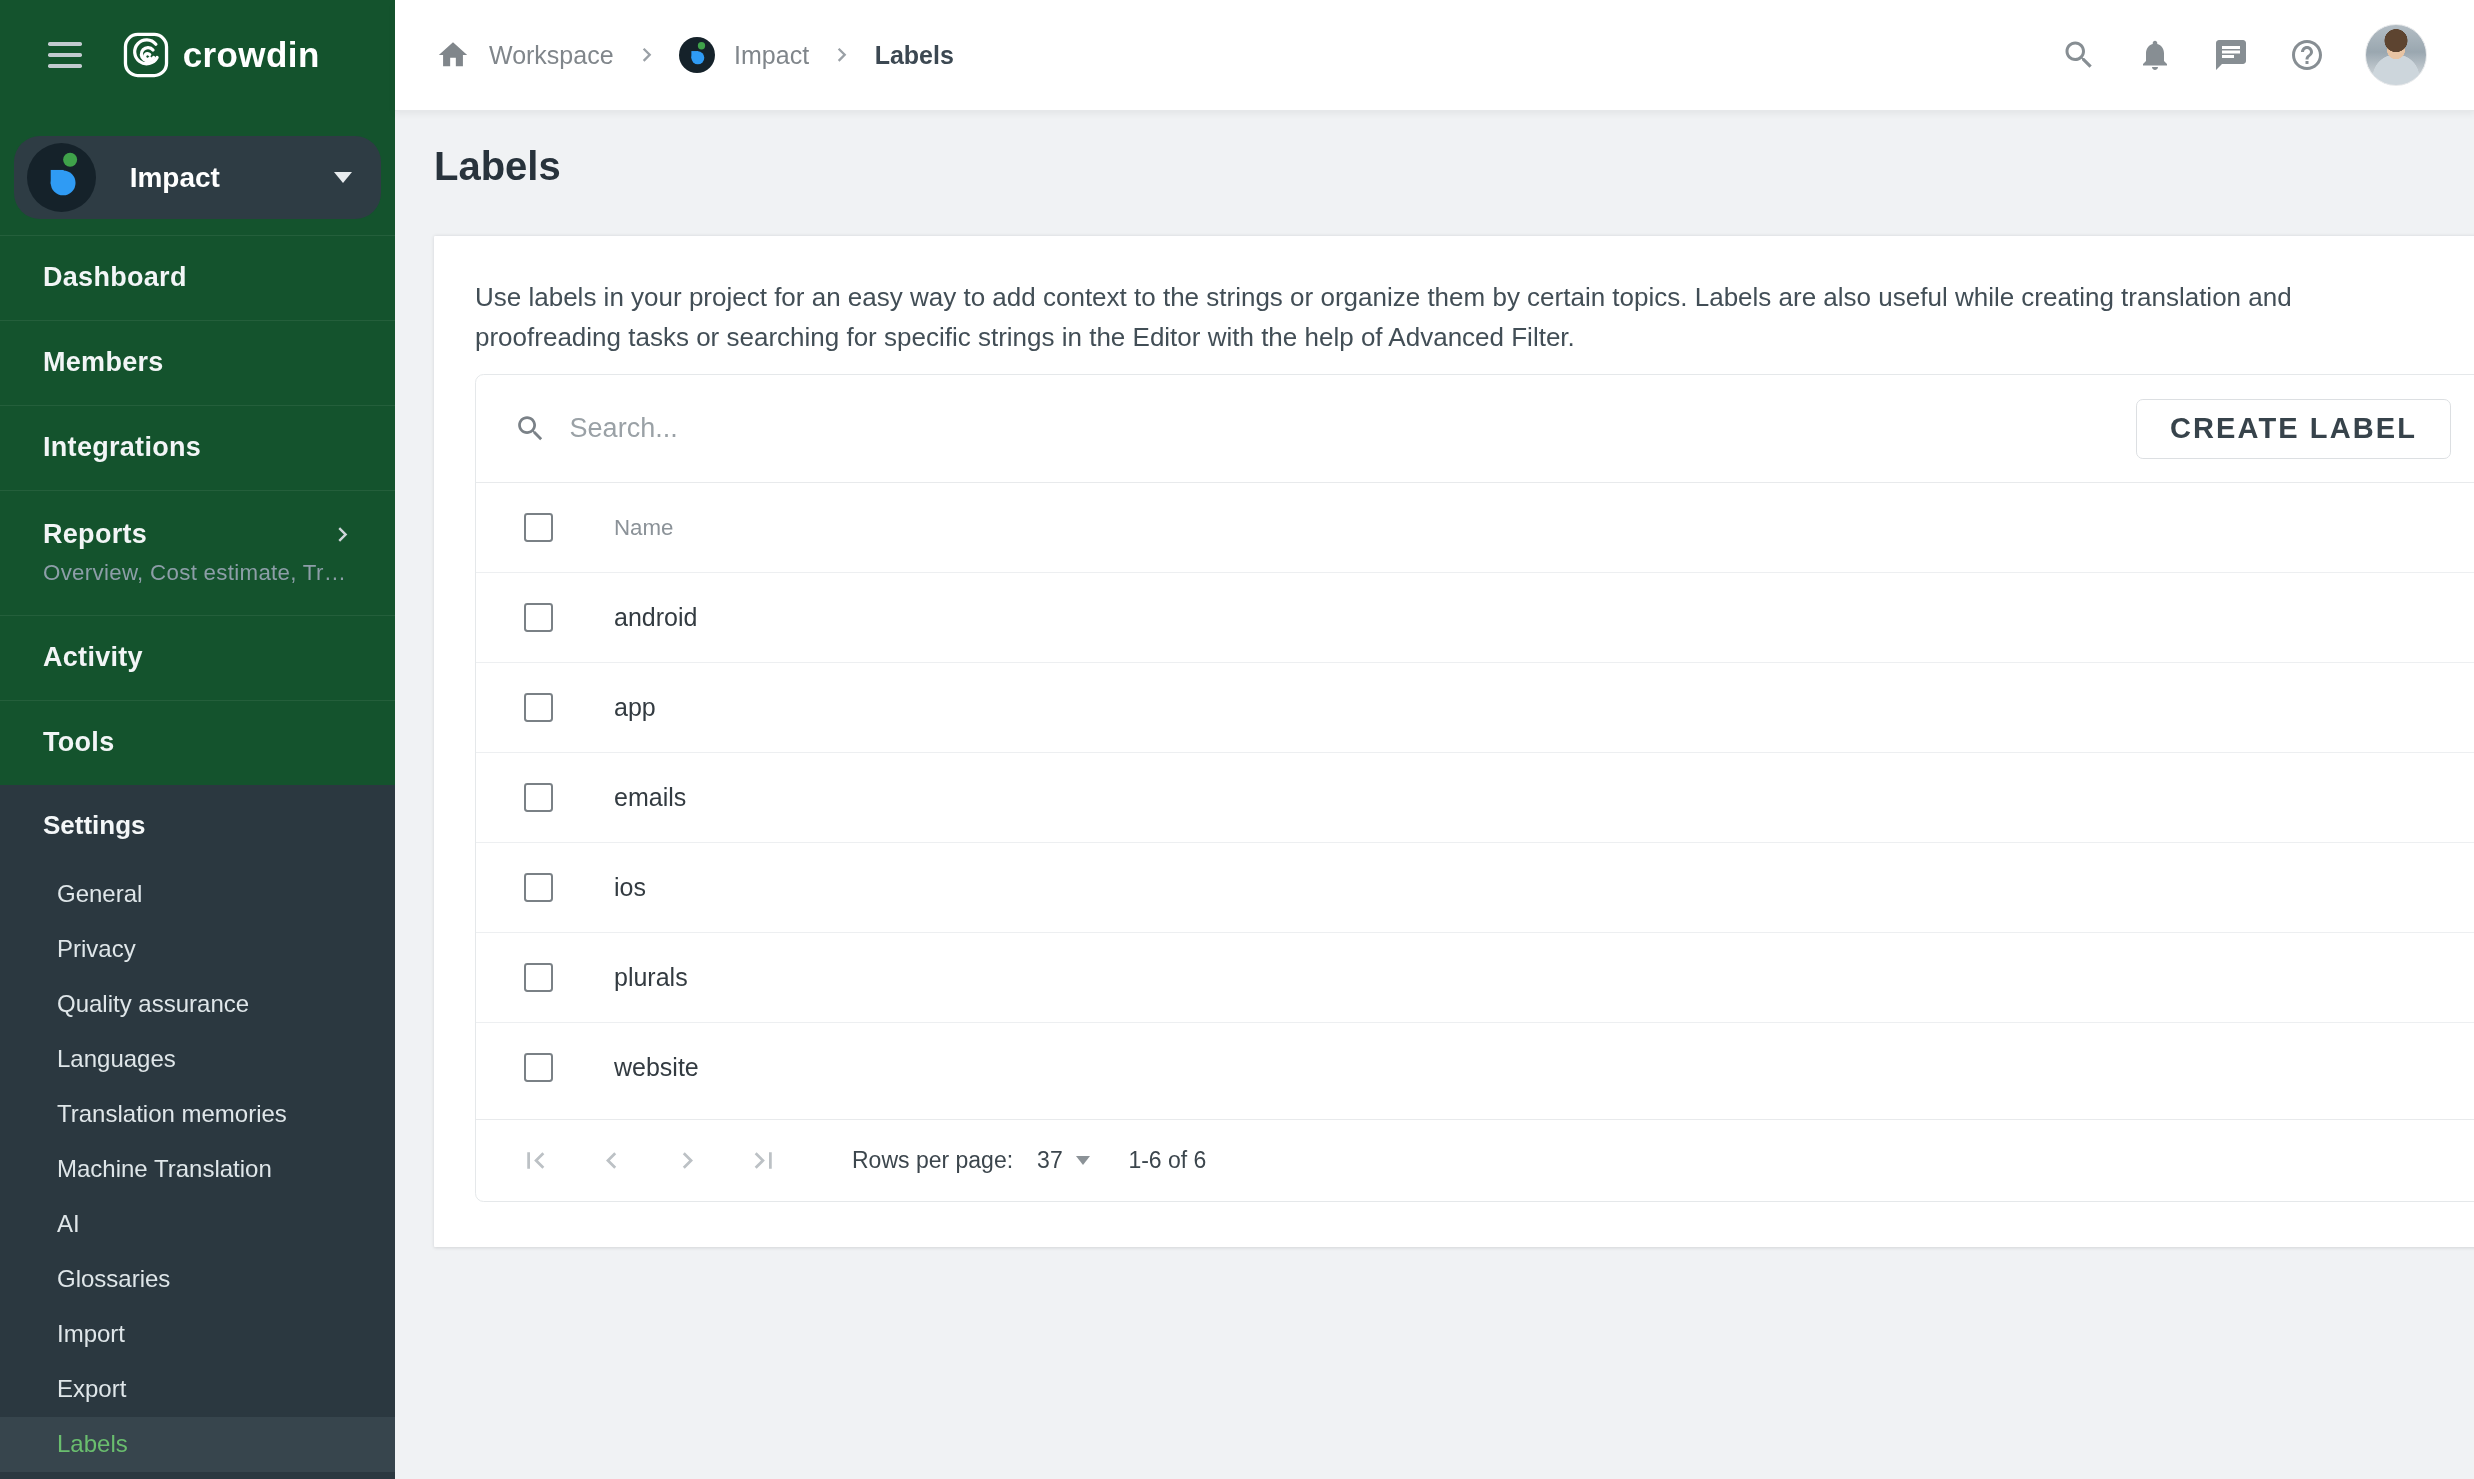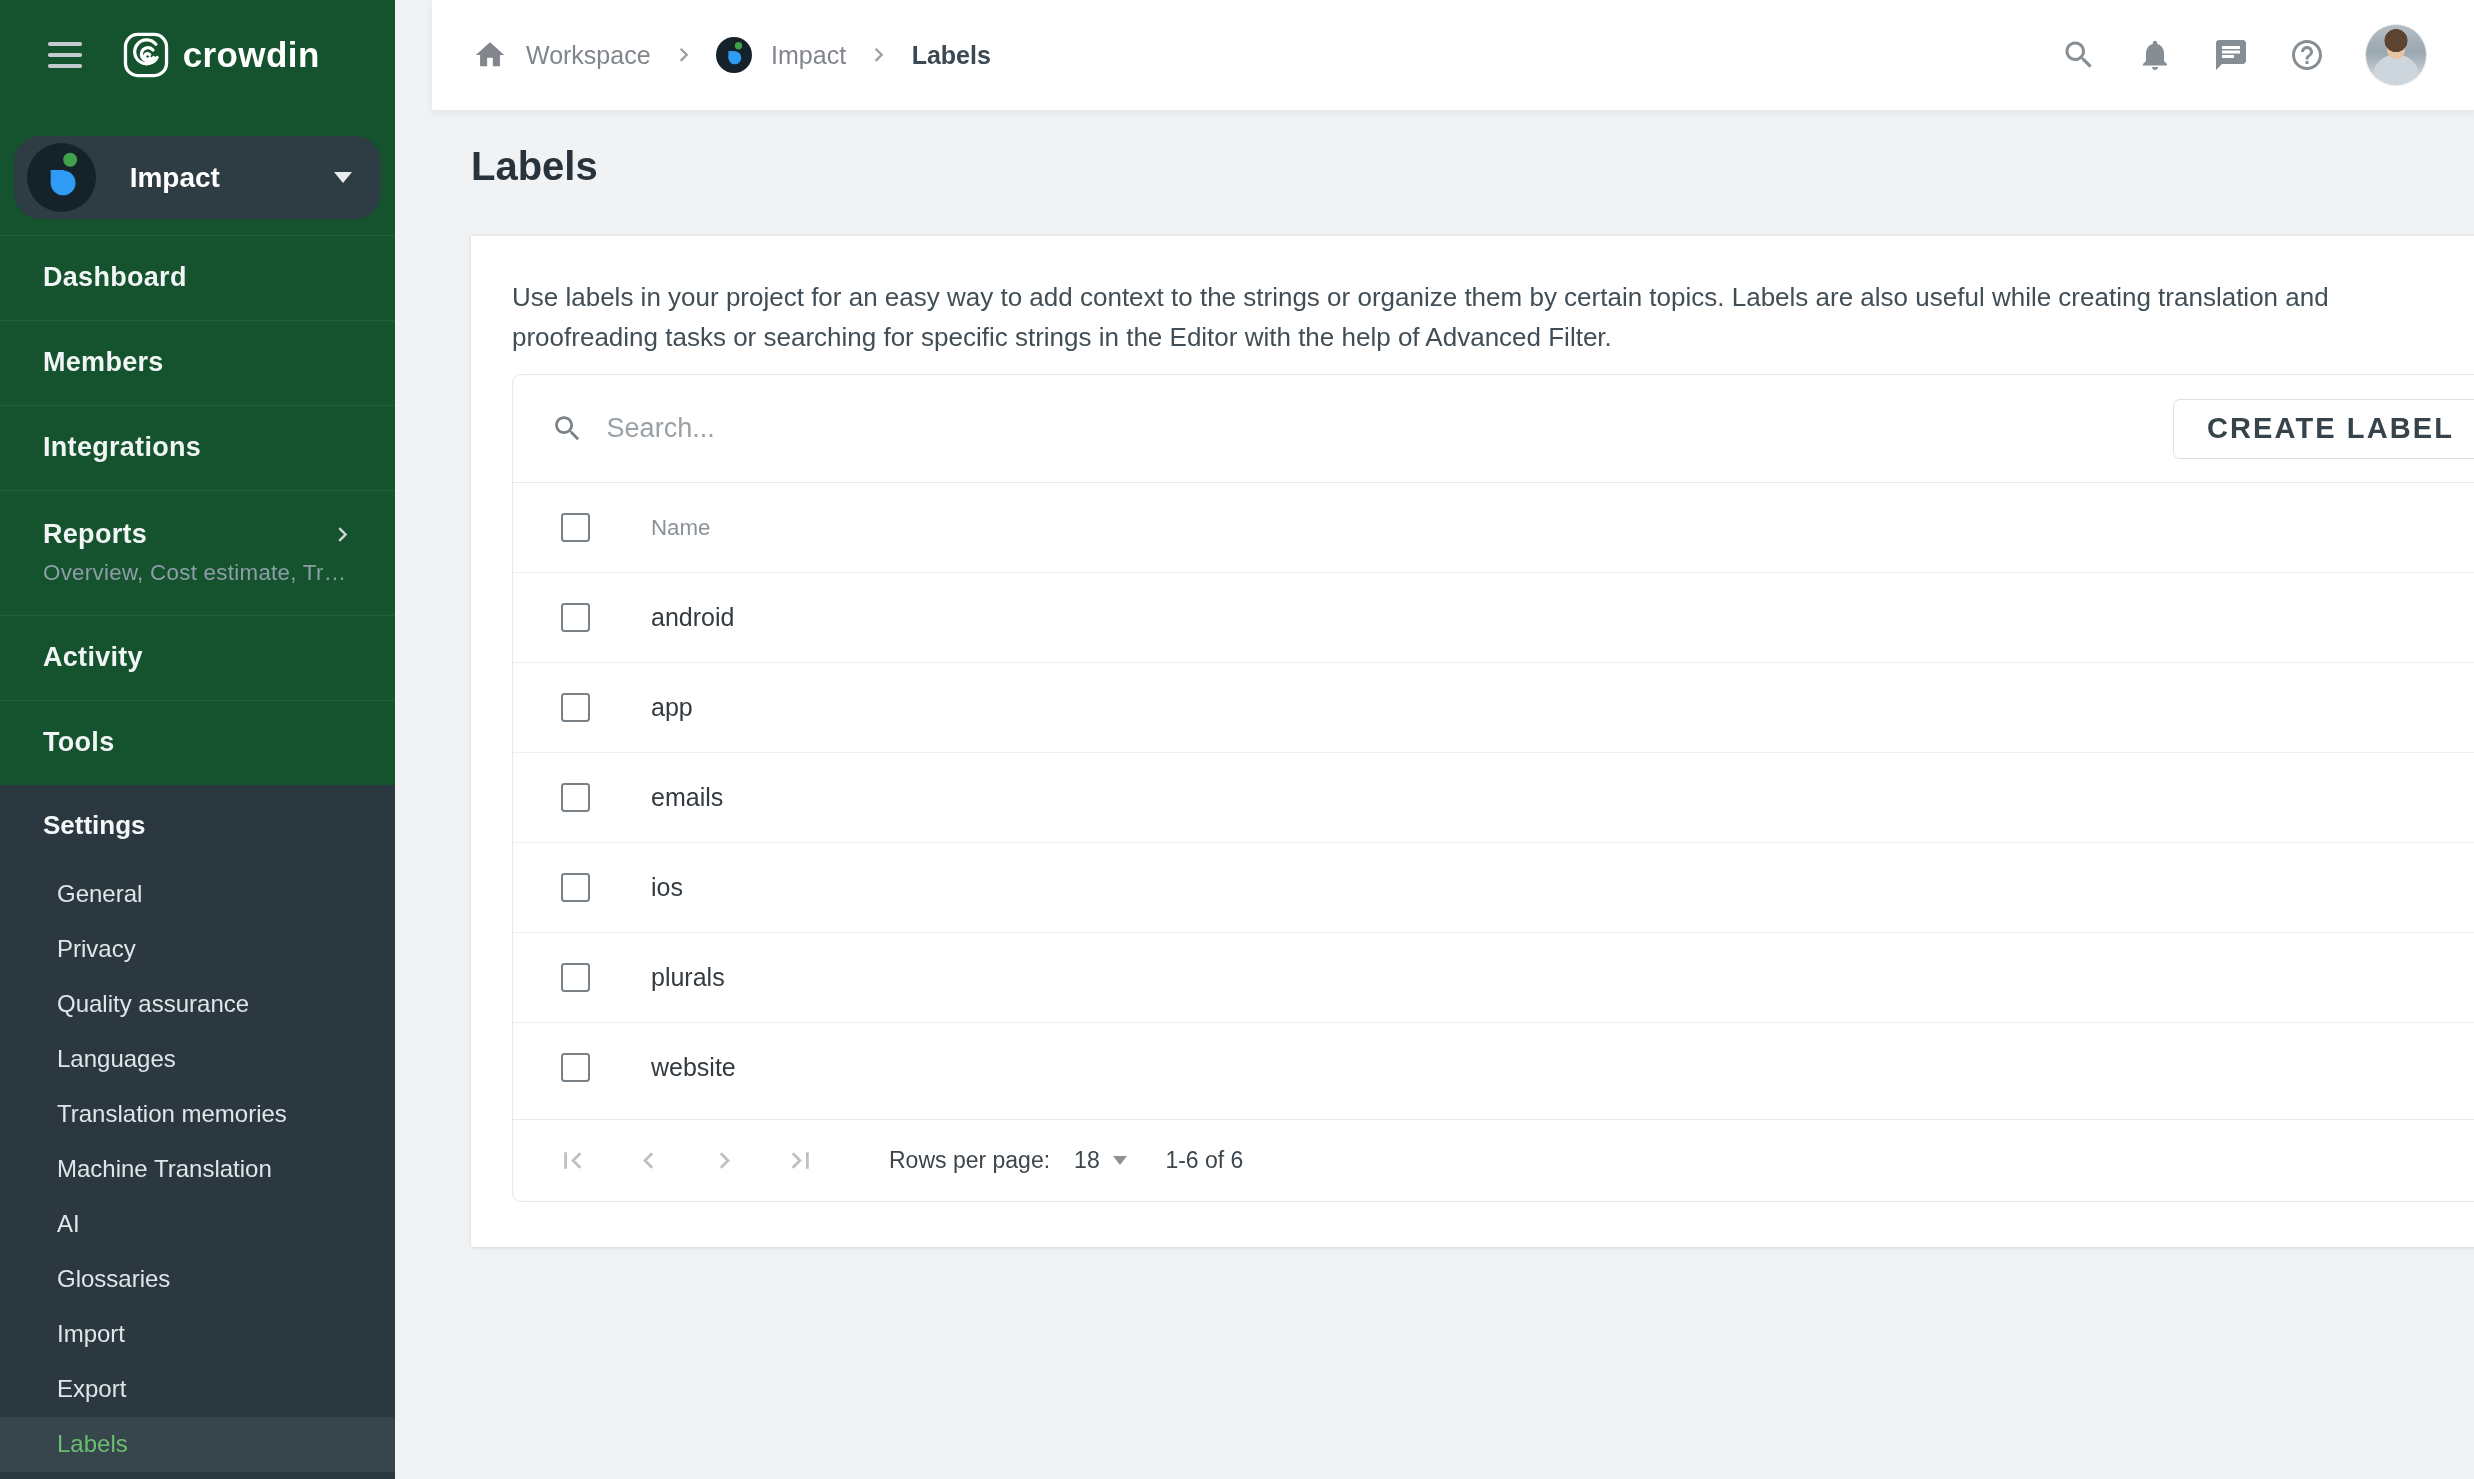--- a/index.html
+++ b/index.html
@@ -24,21 +24,21 @@
   .nav-item{height:85px;border-top:1.7px solid rgba(255,255,255,.07);display:flex;align-items:center;
     padding:0 38px 0 43px;font-size:27px;font-weight:600;letter-spacing:0.3px;color:#f2f5f6;cursor:pointer;box-sizing:border-box;}
   .nav-item.has-sub{height:125px;flex-direction:column;align-items:stretch;justify-content:center;gap:10.3px;}
   .nav-item-row{display:flex;align-items:center;justify-content:space-between;}
   .nav-sub{font-size:22.3px;font-weight:400;color:#8d9ea8;white-space:nowrap;overflow:hidden;text-overflow:ellipsis;}
   .settings-section{flex:1;background:#2b3840;display:flex;flex-direction:column;}
   .settings-header{height:82px;flex:none;display:flex;align-items:center;padding-left:43px;font-size:26px;font-weight:700;color:#f4f7f8;}
   .settings-item{height:55px;flex:none;display:flex;align-items:center;padding-left:57px;font-size:24px;color:#dfe6e9;cursor:pointer;}
   .settings-item.active{background:#37454d;color:#6abe6e;}
   
-  .main{flex:1;display:flex;flex-direction:column;min-width:0;margin-left:37px;}
+  .main{flex:1;display:flex;flex-direction:column;min-width:0;}
   .topbar{height:110px;flex:none;background:#fff;border-bottom:0.9px solid #e6e8ea;
     box-shadow:0 2.6px 6.9px rgba(60,64,67,.08);display:flex;align-items:center;padding:0 48px 0 41px;position:relative;z-index:2;}
   .breadcrumb{display:flex;align-items:center;gap:19px;font-size:25px;color:#80868b;}
   .crumb{display:flex;align-items:center;gap:19px;cursor:pointer;}
   .crumb-label.current{color:#3c4852;font-weight:600;}
   .crumb-sep{display:flex;}
   .topbar-icons{margin-left:auto;display:flex;align-items:center;gap:40px;}
   .icon-btn{display:flex;align-items:center;justify-content:center;cursor:pointer;background:none;border:none;padding:0;}
   .avatar{width:62px;height:62px;border-radius:50%;cursor:pointer;border:1.7px solid #e8eaec;box-sizing:border-box;
     background:
@@ -395,21 +395,21 @@
                 </svg>
             </button>
             <button class="pg-btn">
               <svg viewBox="0 0 24 24" width="33" height="33" fill="#bcc1c5">
                   <path d="M5.59 7.41L10.18 12l-4.59 4.59L7 18l6-6-6-6zM16 6h2v12h-2z"></path>
                 </svg>
             </button>
           </div>
           <span class="pg-label">Rows per page:</span>
           <span class="pg-value">
-            <span>18</span>
+            <span>37</span>
             <span class="pg-caret"></span>
           </span>
           <span class="pg-range">1-6 of 6</span>
         </div>
 
       </div>
     </div>
   </div>
 </div>
 

